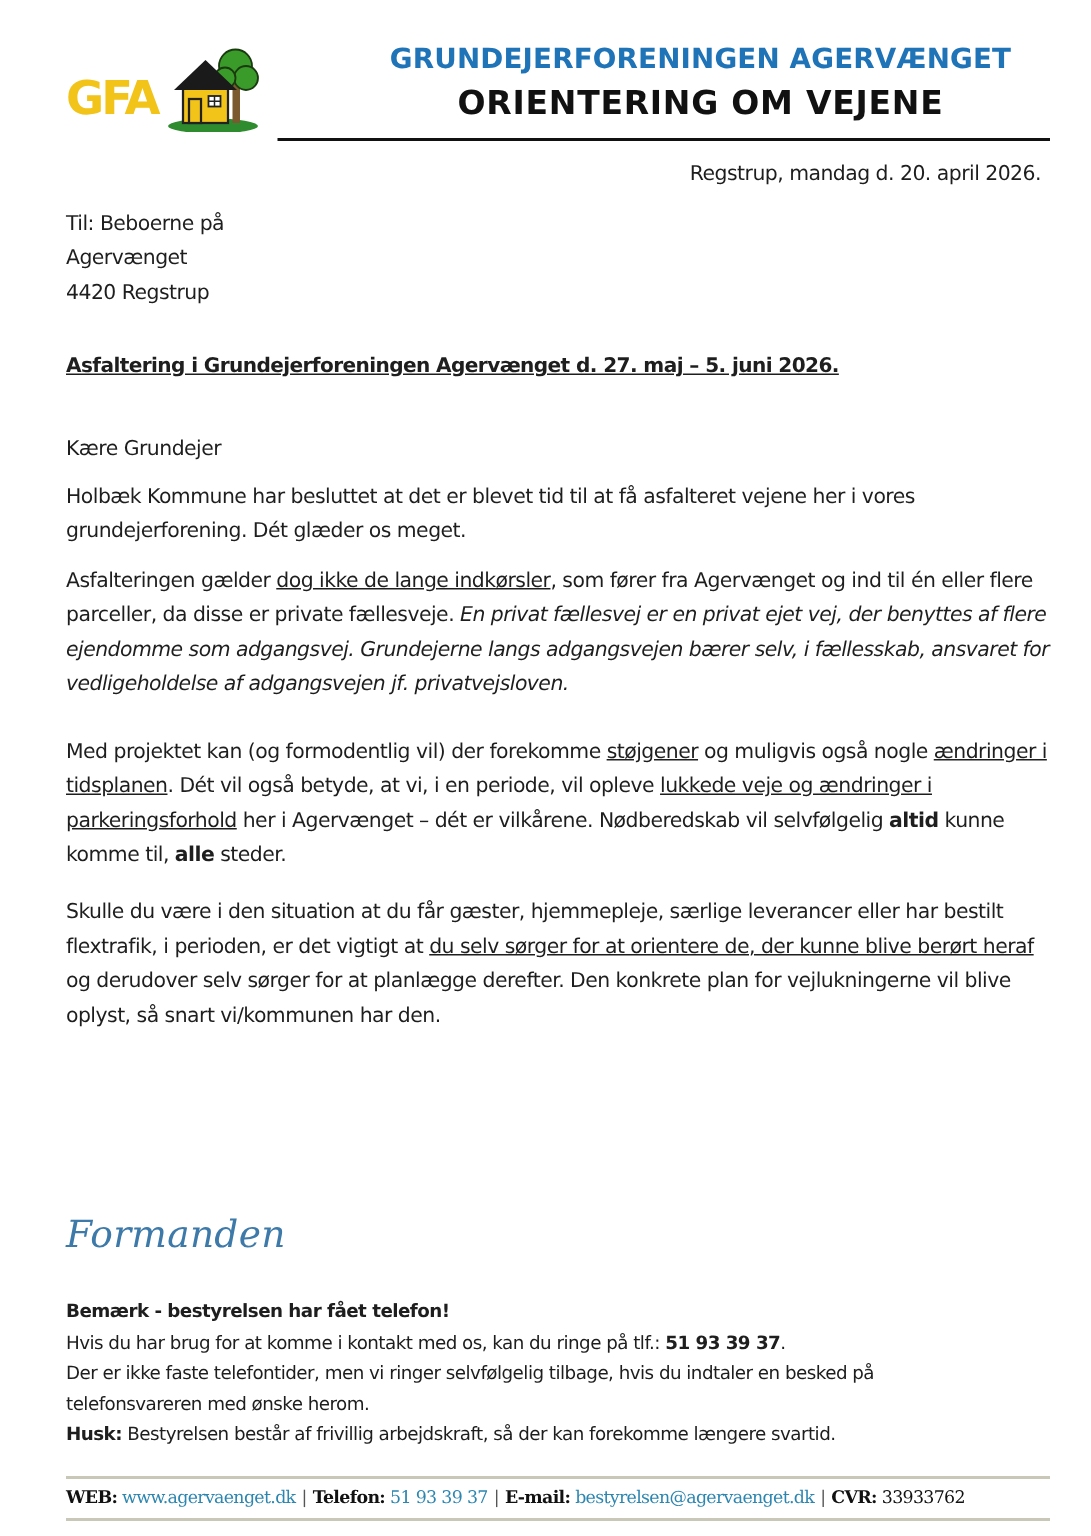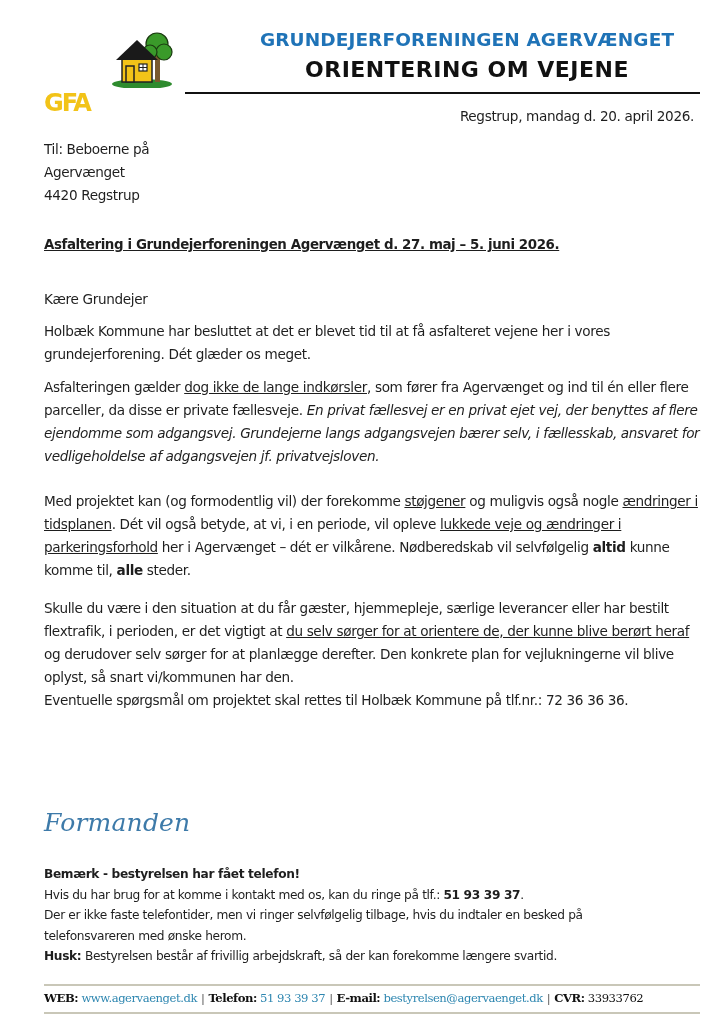--- a/index.html
+++ b/index.html
@@ -69,21 +69,21 @@
       <rect x="78" y="32" width="30" height="24" fill="#f2c318" stroke="#222" stroke-width="1.5"></rect>
 
       <polygon points="72,34 93,14 114,34" fill="#1a1a1a"></polygon>
 
       <rect x="82" y="40" width="8" height="16" fill="#f2c318" stroke="#222" stroke-width="1.5"></rect>
 
       <rect x="95" y="38" width="8" height="7" fill="#fff" stroke="#222" stroke-width="1.2"></rect>
       <line x1="99" y1="38" x2="99" y2="45" stroke="#222" stroke-width="1"></line>
       <line x1="95" y1="41.5" x2="103" y2="41.5" stroke="#222" stroke-width="1"></line>
     </svg>
-    <span style="position:absolute;left:0;top:22px;font-family:'DejaVu Sans',sans-serif;font-weight:bold;font-size:24px;color:#f2c318;letter-spacing:-2px;margin-top:41px;">GFA</span>
+    <span style="position:absolute;left:0;top:22px;font-family:'DejaVu Sans',sans-serif;font-weight:bold;font-size:31px;color:#f2c318;letter-spacing:-2px;">GFA</span>
   </div>
 
   <div class="org-name">GRUNDEJERFORENINGEN AGERVÆNGET</div>
   <div class="doc-title">ORIENTERING OM VEJENE</div>
   <div class="header-rule"></div>
 
   <div class="date">Regstrup, mandag d. 20. april 2026.</div>
 
   <div class="txt addr">
     <div>Til: Beboerne på</div>
@@ -97,21 +97,20 @@
 
   <div class="txt p1">Holbæk Kommune har besluttet at det er blevet tid til at få asfalteret vejene her i vores grundejerforening. Dét glæder os meget.</div>
 
   <div class="txt p2"><span>Asfalteringen gælder </span><u>dog ikke de lange indkørsler</u><span>, som fører fra Agervænget og ind til én eller flere parceller, da disse er private fællesveje. </span><i>En privat fællesvej er en privat ejet vej, der benyttes af flere ejendomme som adgangsvej. Grundejerne langs adgangsvejen bærer selv, i fællesskab, ansvaret for vedligeholdelse af adgangsvejen jf. privatvejsloven.</i></div>
 
   <div class="txt p3"><span>Med projektet kan (og formodentlig vil) der forekomme </span><u>støjgener</u><span> og muligvis også nogle </span><u>ændringer i tidsplanen</u><span>. Dét vil også betyde, at vi, i en periode, vil opleve </span><u>lukkede veje og ændringer i parkeringsforhold</u><span> her i Agervænget – dét er vilkårene. Nødberedskab vil selvfølgelig </span><b>altid</b><span> kunne komme til, </span><b>alle</b><span> steder.</span></div>
 
   <div class="txt p4"><span>Skulle du være i den situation at du får gæster, hjemmepleje, særlige leverancer eller har bestilt flextrafik, i perioden,  er det vigtigt at </span><u>du selv sørger for at orientere de, der kunne blive berørt heraf</u><span> og derudover selv sørger for at planlægge derefter. Den konkrete plan for vejlukningerne vil blive oplyst, så snart vi/kommunen har den.</span></div>
 
   <div class="txt p5">
-    <div>Eventuelle spørgsmål om projektet skal rettes til Holbæk Kommune på tlf.nr.: 72 36 36 36.</div>
   </div>
 
   <div class="signature">Formanden</div>
 
   <div class="note">
     <div><b>Bemærk - bestyrelsen har fået telefon!</b></div>
     <div><span>Hvis du har brug for at komme i kontakt med os, kan du ringe på tlf.: </span><b>51 93 39 37</b><span>.</span></div>
     <div style="width:620px;">Der er ikke faste telefontider, men vi ringer selvfølgelig tilbage, hvis du indtaler en besked på telefonsvareren med ønske herom.</div>
     <div><b>Husk:</b><span> Bestyrelsen består af frivillig arbejdskraft, så der kan forekomme længere svartid.</span></div>
   </div>

